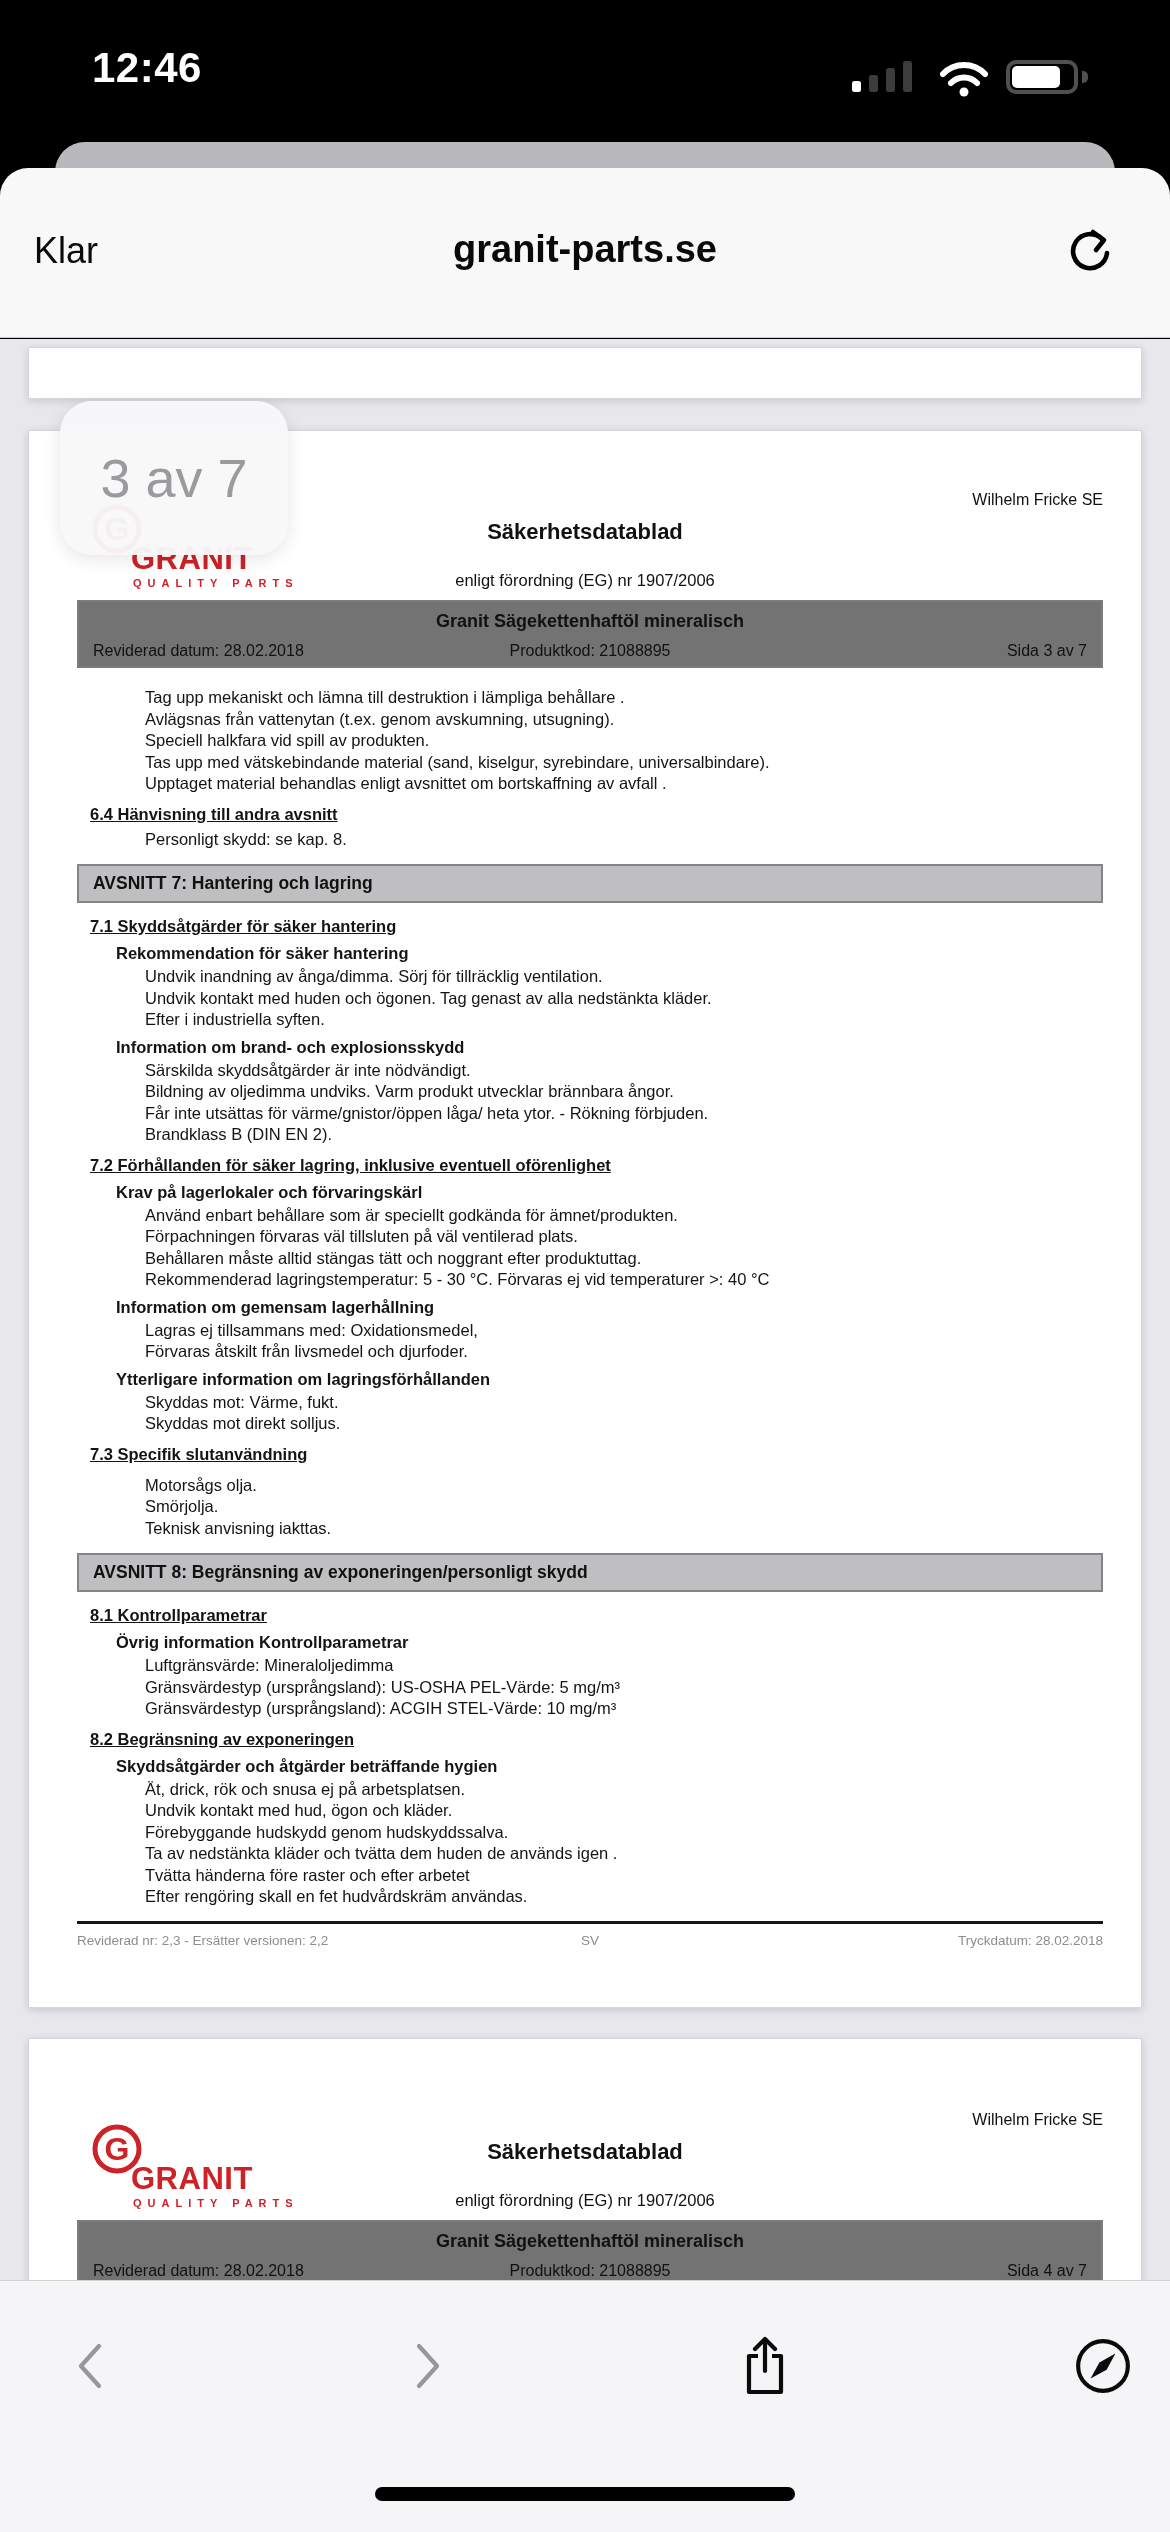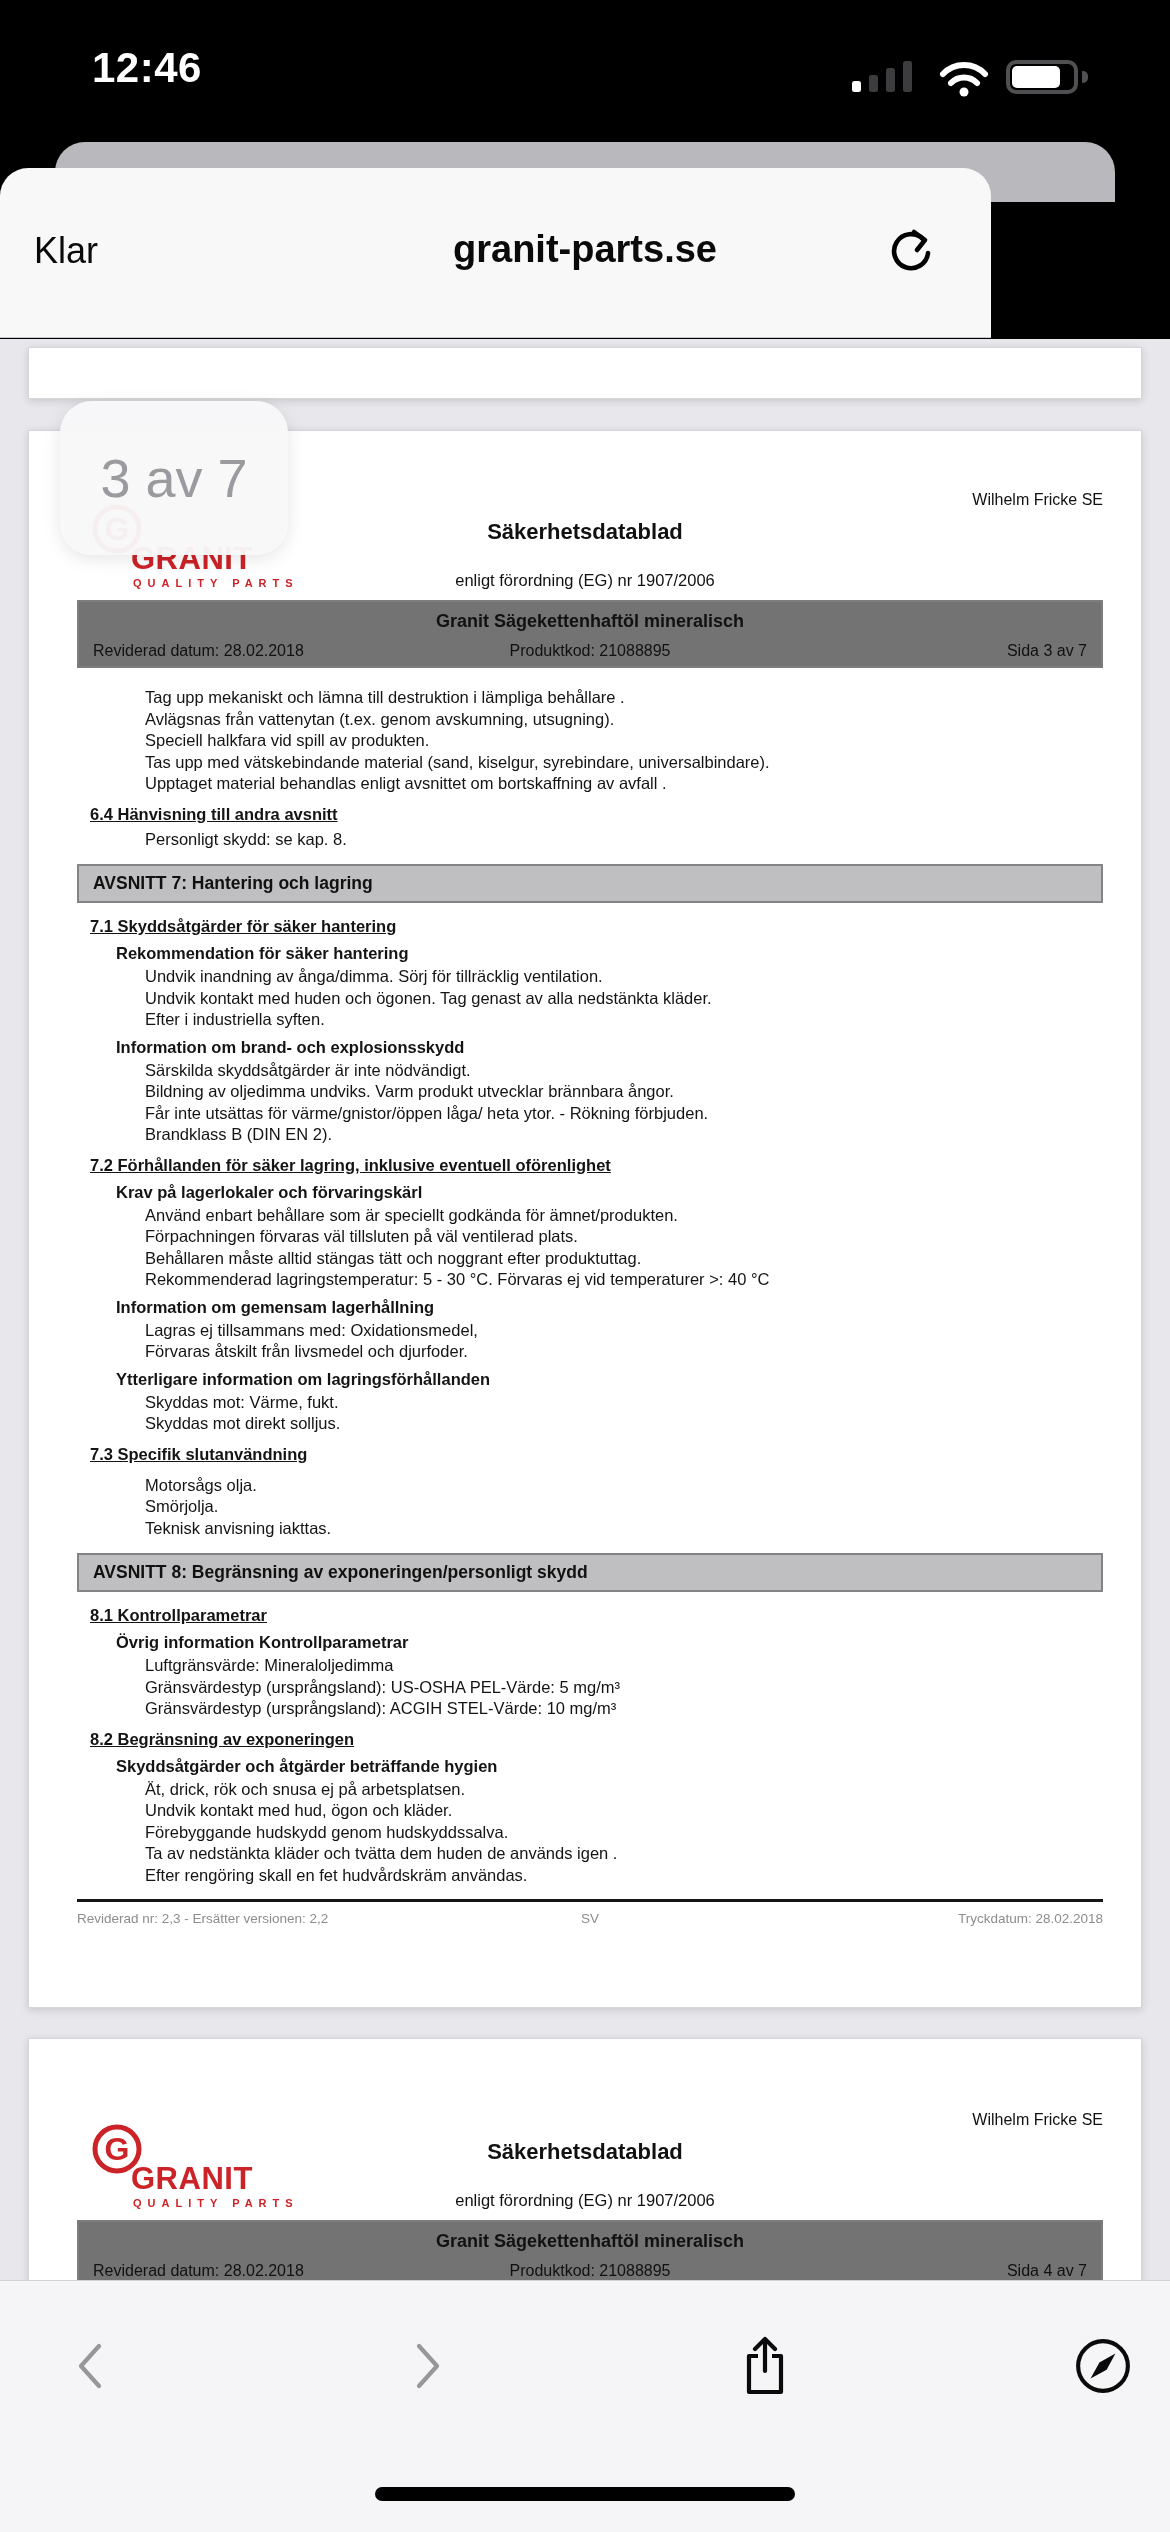--- a/index.html
+++ b/index.html
@@ -18,21 +18,21 @@
   .signal .b2{left:17px;height:17px;}
   .signal .b3{left:34px;height:24px;}
   .signal .b4{left:51px;height:31px;}
   .wifi{position:absolute;top:58px;left:938px;}
   .battery{position:absolute;top:60px;left:1006px;width:86px;height:34px;}
   .battery .shell{position:absolute;left:0;top:0;width:72px;height:34px;border:4px solid #505053;border-radius:10px;box-sizing:border-box;}
   .battery .fill{position:absolute;left:6px;top:6px;width:48px;height:22px;border-radius:5px;background:#fff;}
   .battery .nub{position:absolute;left:76px;top:11px;width:6px;height:12px;border-radius:0 5px 5px 0;background:#505053;}
   
   .card-behind{position:absolute;top:142px;left:55px;width:1060px;height:60px;border-radius:30px 30px 0 0;background:#b9b9bd;}
-  .sheet-header{position:absolute;top:168px;left:0;width:991px;height:170px;background:#f8f8f9;border-radius:28px 28px 0 0;border-bottom:1px solid #c9c9cd;box-sizing:border-box;}
+  .sheet-header{position:absolute;top:168px;left:0;width:1170px;height:170px;background:#f8f8f9;border-radius:28px 28px 0 0;border-bottom:1px solid #c9c9cd;box-sizing:border-box;}
   .btn-done{position:absolute;left:34px;top:62px;font-size:36px;color:#0a0a0a;}
   .site-title{position:absolute;left:0;top:60px;width:1170px;text-align:center;font-size:38px;font-weight:700;color:#0a0a0a;}
   .btn-refresh{position:absolute;right:52px;top:56px;width:56px;height:56px;}
   
   .viewport{position:absolute;top:339px;left:0;width:1170px;height:1941px;background:#e8e8ec;overflow:hidden;}
   .page-card{position:absolute;left:28px;width:1114px;background:#fff;border:1px solid #d6d6da;box-sizing:border-box;box-shadow:0 2px 8px rgba(0,0,0,.14);}
   .page2-sliver{top:8px;height:52px;}
   .page3{top:91px;height:1578px;}
   .page4{top:1699px;height:620px;}
   
@@ -200,20 +200,21 @@
           <div class="line">Gränsvärdestyp (ursprångsland): US-OSHA PEL-Värde: 5 mg/m³</div>
           <div class="line">Gränsvärdestyp (ursprångsland): ACGIH STEL-Värde: 10 mg/m³</div>
         </div>
         <div class="blk-h2">8.2 Begränsning av exponeringen</div>
         <div class="blk-h3">Skyddsåtgärder och åtgärder beträffande hygien</div>
         <div class="blk-lines">
           <div class="line">Ät, drick, rök och snusa ej på arbetsplatsen.</div>
           <div class="line">Undvik kontakt med hud, ögon och kläder.</div>
           <div class="line">Förebyggande hudskydd genom hudskyddssalva.</div>
           <div class="line">Ta av nedstänkta kläder och tvätta dem huden de används igen .</div>
+          <div class="line">Tvätta händerna före raster och efter arbetet</div>
           <div class="line">Efter rengöring skall en fet hudvårdskräm användas.</div>
         </div>
       </div>
     <div class="doc-footer">
       <div class="row">
         <span>Reviderad nr: 2,3 - Ersätter versionen: 2,2</span>
         <span class="pm-center">SV</span>
         <span class="pm-right">Tryckdatum: 28.02.2018</span>
       </div>
     </div>

